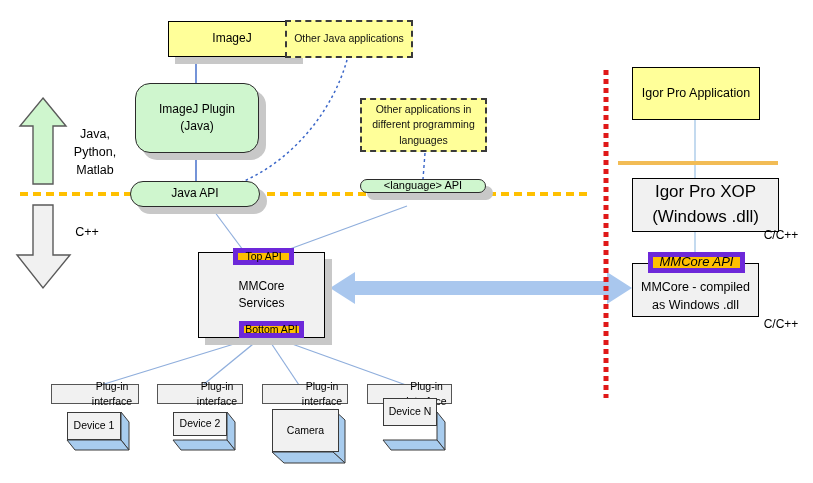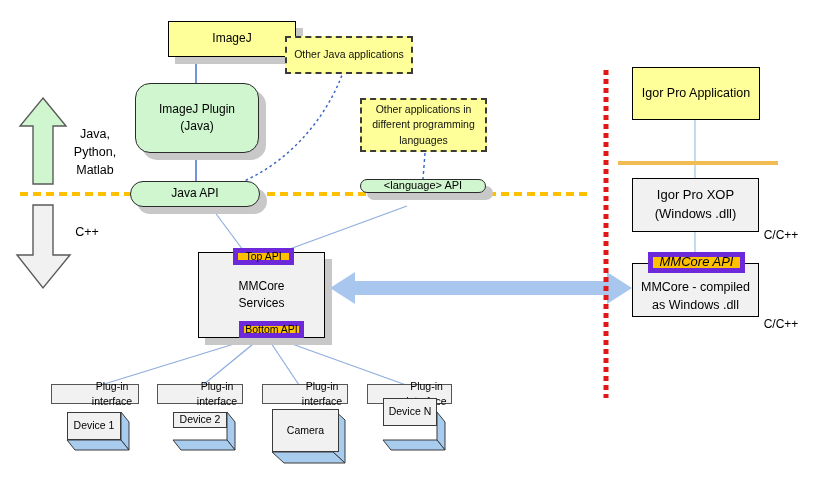--- a/index.html
+++ b/index.html
@@ -75,46 +75,46 @@
     <line class="ln-orule" x1="618" y1="163" x2="778" y2="163" data-bind-attr="stroke:colors.rule_orange" stroke="#F2BC55"></line>
     <line class="ln-red" x1="606" y1="70" x2="606" y2="398" data-bind-attr="stroke:colors.divider_red" stroke="#E01818"></line>
   </svg>
 
   <div class="node railtext" style="left:58px; top:126px; width:74px; height:52px; font-size:12.5px;" data-bind="rails.languages">Java,
 Python,
 Matlab</div>
   <div class="node railtext" style="left:64px; top:224px; width:46px; height:16px; font-size:12.5px;" data-bind="rails.cpp">C++</div>
 
   <div class="node yellow shadow" style="left:132px; top:21px; width:128px; height:36px; font-size:12px;margin-left:36px;" data-bind="top.imagej">ImageJ</div>
-  <div class="node dashedbox" style="left:285px; top:36px; width:128px; height:38px; font-size:10.5px;" data-bind="top.other_java">Other Java applications</div>
+  <div class="node dashedbox" style="left:285px; top:20px; width:128px; height:38px; font-size:10.5px;" data-bind="top.other_java">Other Java applications</div>
   <div class="node green shadow" style="left:135px; top:83px; width:124px; height:70px; border-radius:15px; font-size:12px;" data-bind="top.imagej_plugin">ImageJ Plugin
 (Java)</div>
   <div class="node green shadow" style="left:130px; top:181px; width:130px; height:26px; border-radius:13px; font-size:12px;" data-bind="top.java_api">Java API</div>
   <div class="node dashedbox" style="left:360px; top:98px; width:127px; height:54px; font-size:10.5px;" data-bind="top.other_languages">Other applications in
 different programming
 languages</div>
   <div class="node green shadow" style="left:360px; top:179px; width:126px; height:14px; border-radius:13px; font-size:11px;" data-bind="top.language_api">&lt;language&gt; API</div>
 
   <div class="node graybox shadow" style="left:198px; top:252px; width:127px; height:86px; border-width:1.5px; font-size:12px;" data-bind="core.services">MMCore
 Services</div>
   <div class="node orangelabel" style="left:233px; top:248px; width:61px; height:17px; font-size:10.5px;" data-bind="core.top_api">Top API</div>
   <div class="node orangelabel" style="left:231px; top:321px; width:65px; height:17px; font-size:10.5px;margin-left:8px;" data-bind="core.bottom_api">Bottom  API</div>
 
   <div class="node plugif" style="left:51px;  top:384px; width:88px; height:20px;" data-bind="devices.plugin_interface">Plug-in interface</div>
   <div class="node plugif" style="left:157px; top:384px; width:86px; height:20px;" data-bind="devices.plugin_interface">Plug-in interface</div>
   <div class="node plugif" style="left:262px; top:384px; width:86px; height:20px;" data-bind="devices.plugin_interface">Plug-in interface</div>
   <div class="node plugif" style="left:367px; top:384px; width:85px; height:20px;" data-bind="devices.plugin_interface">Plug-in interface</div>
 
   <div class="node devfront" style="left:67px;  top:412px; width:54px; height:28px;" data-bind="devices.items.0">Device 1</div>
-  <div class="node devfront" style="left:173px; top:412px; width:54px; height:16px;" data-bind="devices.items.1">Device 2</div>
+  <div class="node devfront" style="left:173px; top:412px; width:54px; height:24px;" data-bind="devices.items.1">Device 2</div>
   <div class="node devfront" style="left:272px; top:409px; width:67px; height:43px;" data-bind="devices.items.2">Camera</div>
   <div class="node devfront" style="left:383px; top:398px; width:54px; height:28px;" data-bind="devices.items.3">Device N</div>
 
   <div class="node yellow" style="left:632px; top:67px; width:128px; height:53px; font-size:12.5px;" data-bind="right.igor_app">Igor Pro Application</div>
-  <div class="node graybox" style="left:632px; top:178px; width:127px; height:54px; font-size:13px;" data-bind="right.igor_xop">Igor Pro XOP
+  <div class="node graybox" style="left:632px; top:178px; width:147px; height:54px; font-size:17px;" data-bind="right.igor_xop">Igor Pro XOP
 (Windows .dll)</div>
   <div class="node railtext" style="left:758px; top:229px; width:46px; height:14px; font-size:12px;" data-bind="right.cpp_upper">C/C++</div>
   <div class="node graybox" style="left:632px; top:263px; width:127px; height:54px; font-size:12.5px; padding-top:12px;" data-bind="right.mmcore_dll">MMCore - compiled
 as Windows .dll</div>
   <div class="node orangelabel" style="left:648px; top:252px; width:97px; height:21px; font-size:13px;font-style:italic;" data-bind="right.mmcore_api">MMCore API</div>
   <div class="node railtext" style="left:758px; top:318px; width:46px; height:14px; font-size:12px;" data-bind="right.cpp_lower">C/C++</div>
 
 </div>
 
 </body></html>

